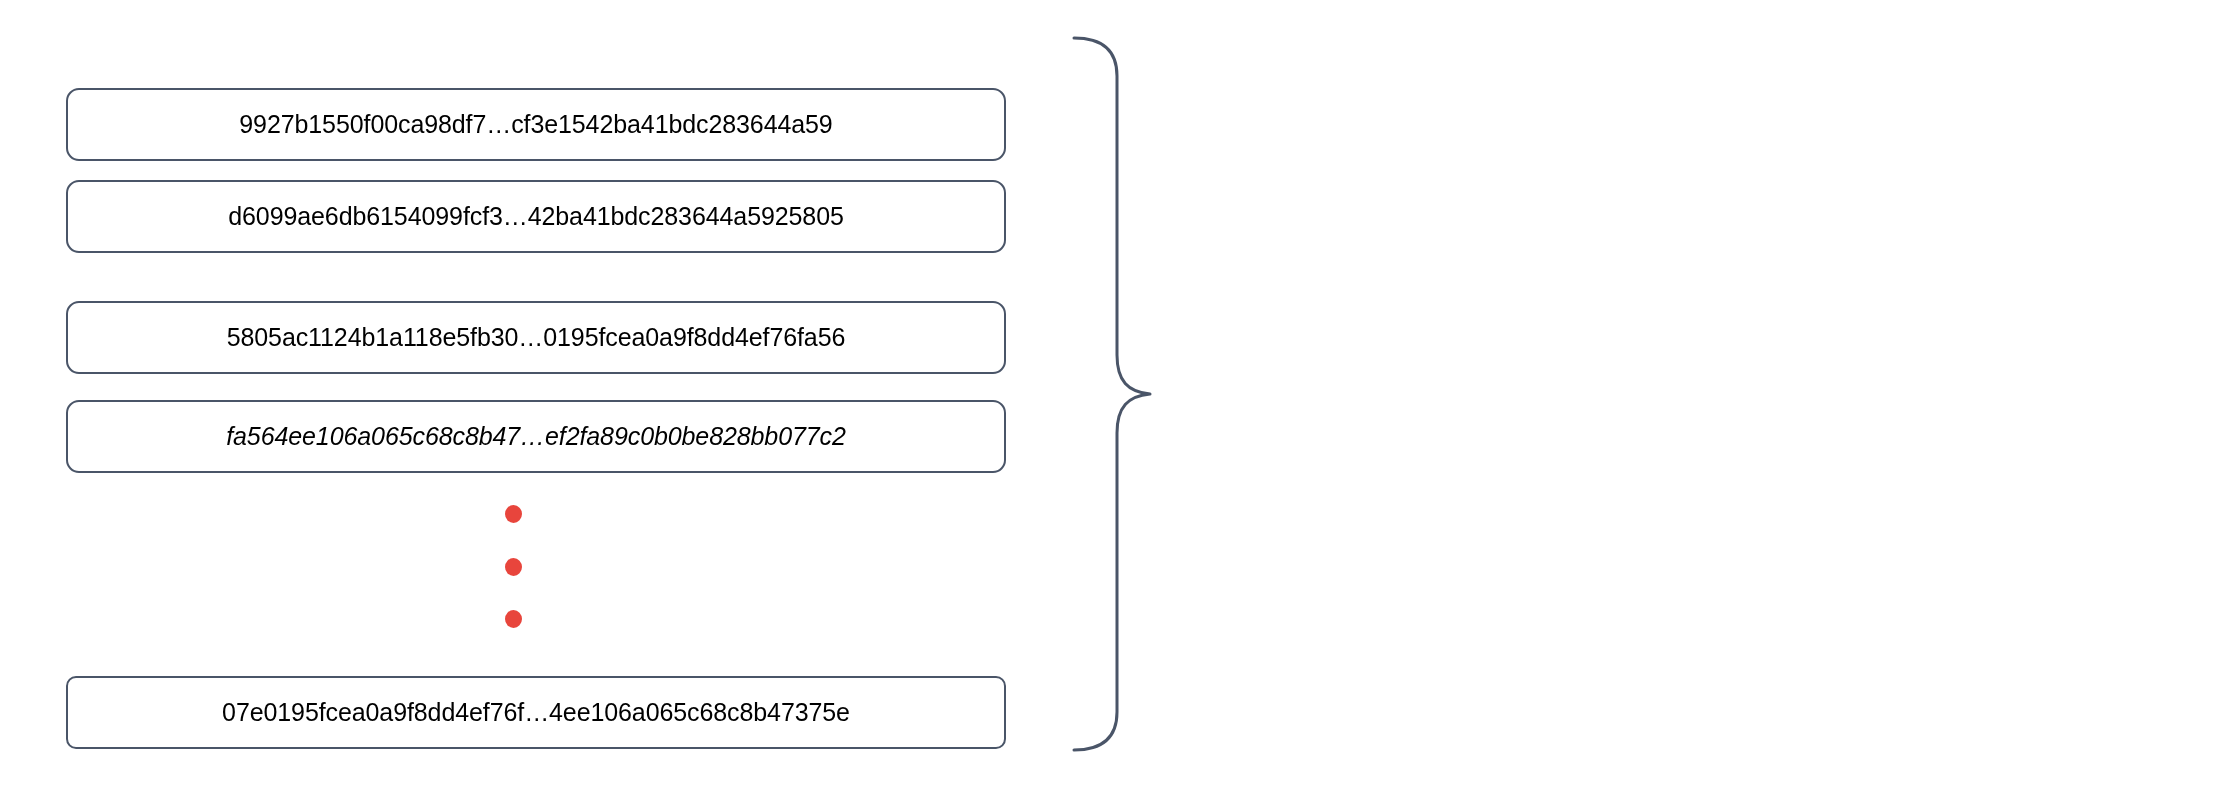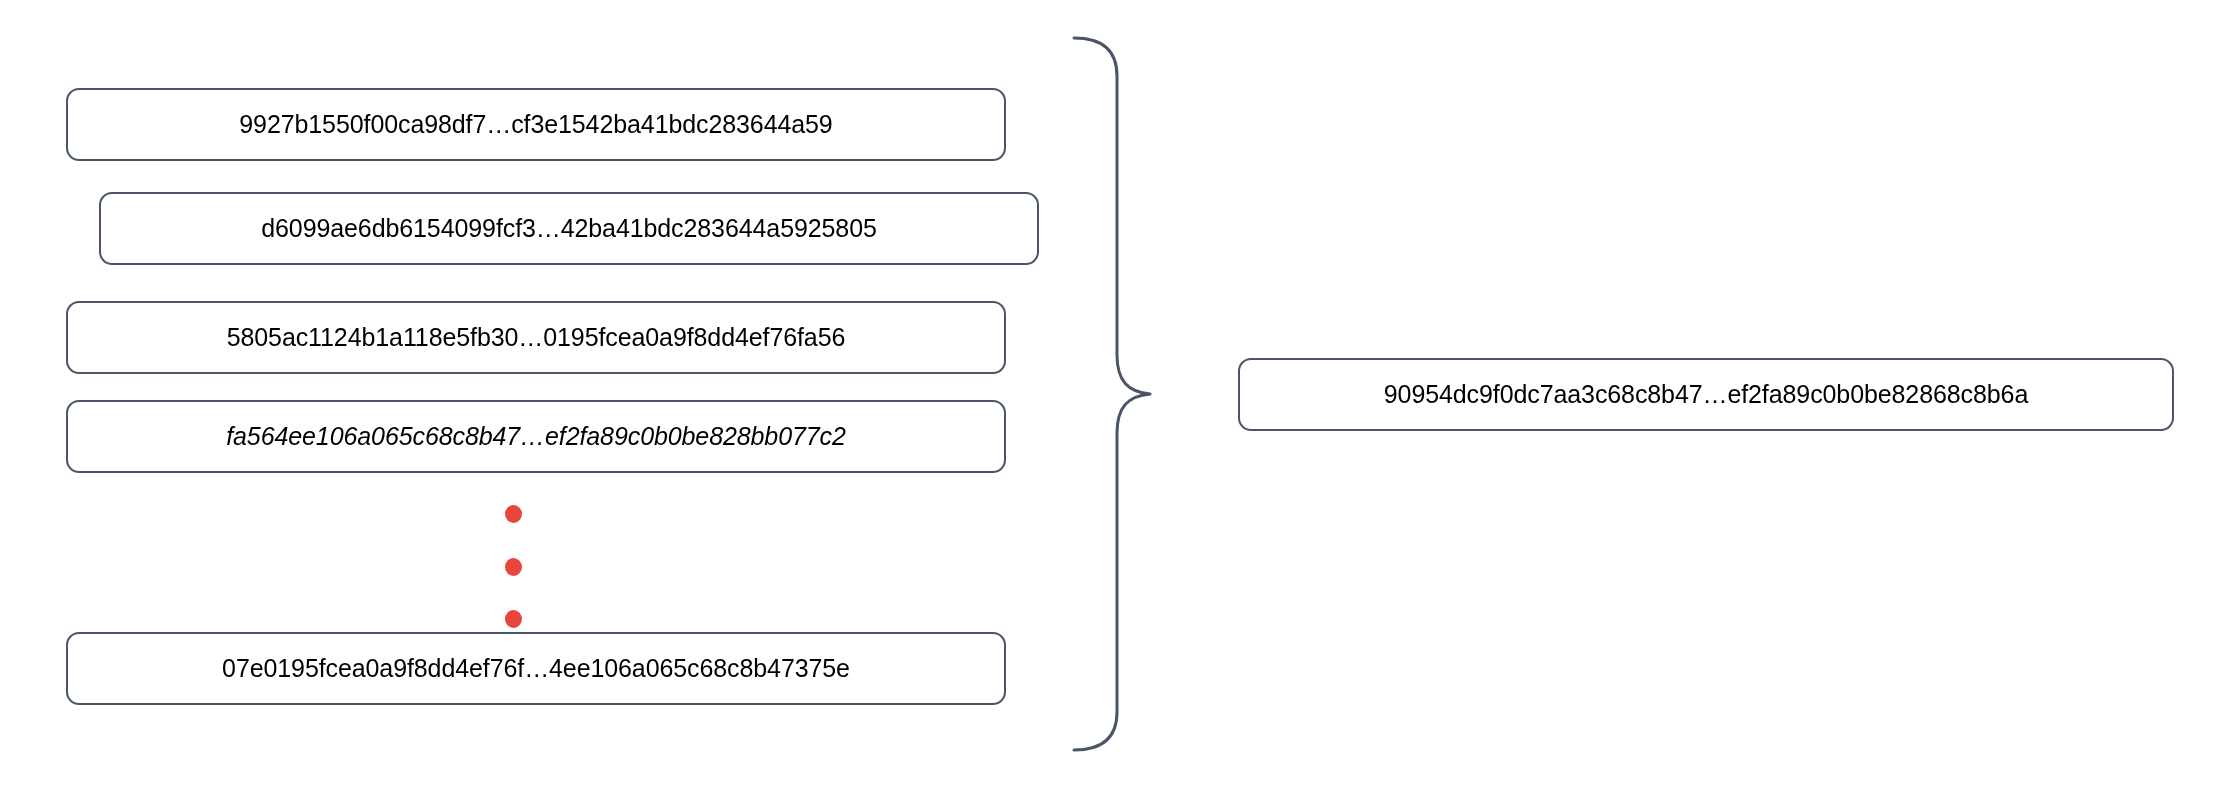--- a/index.html
+++ b/index.html
@@ -41,24 +41,24 @@
     white-space: nowrap;
   }
 
   
   .input-box {
     left: 66px;
     width: 940px;
     height: 73px;
   }
   .input-box.r0 { top: 68px; margin-top: 20px; }
-  .input-box.r1 { top: 192px; margin-left: 33px; }
+  .input-box.r1 { top: 180px; }
   .input-box.r2 { top: 290px; margin-top: 11px; }
   .input-box.r3 { top: 400px; font-style: italic; }
-  .input-box.r4 { top: 632px; }
+  .input-box.r4 { top: 676px; border-radius: 10px; }
 
   
   .output-box {
     left: 1238px;
     top: 358px;
     width: 936px;
     height: 73px;
   }
 
   
@@ -132,17 +132,14 @@
   <svg id="brace-layer" viewBox="0 0 2220 792">
     <path id="brace-path" d="M 1074 38
              C 1100 38, 1117 48, 1117 76
              L 1117 355
              C 1117 381, 1128 392, 1150 394
              C 1128 396, 1117 407, 1117 433
              L 1117 712
              C 1117 740, 1100 750, 1074 750"></path>
   </svg>
 
-  <div class="hash-box output-box">
-    <span>90954dc9f0dc7aa3c68c8b47…ef2fa89c0b0be82868c8b6a</span>
-  </div>
 
 </div>
 
 </body></html>

